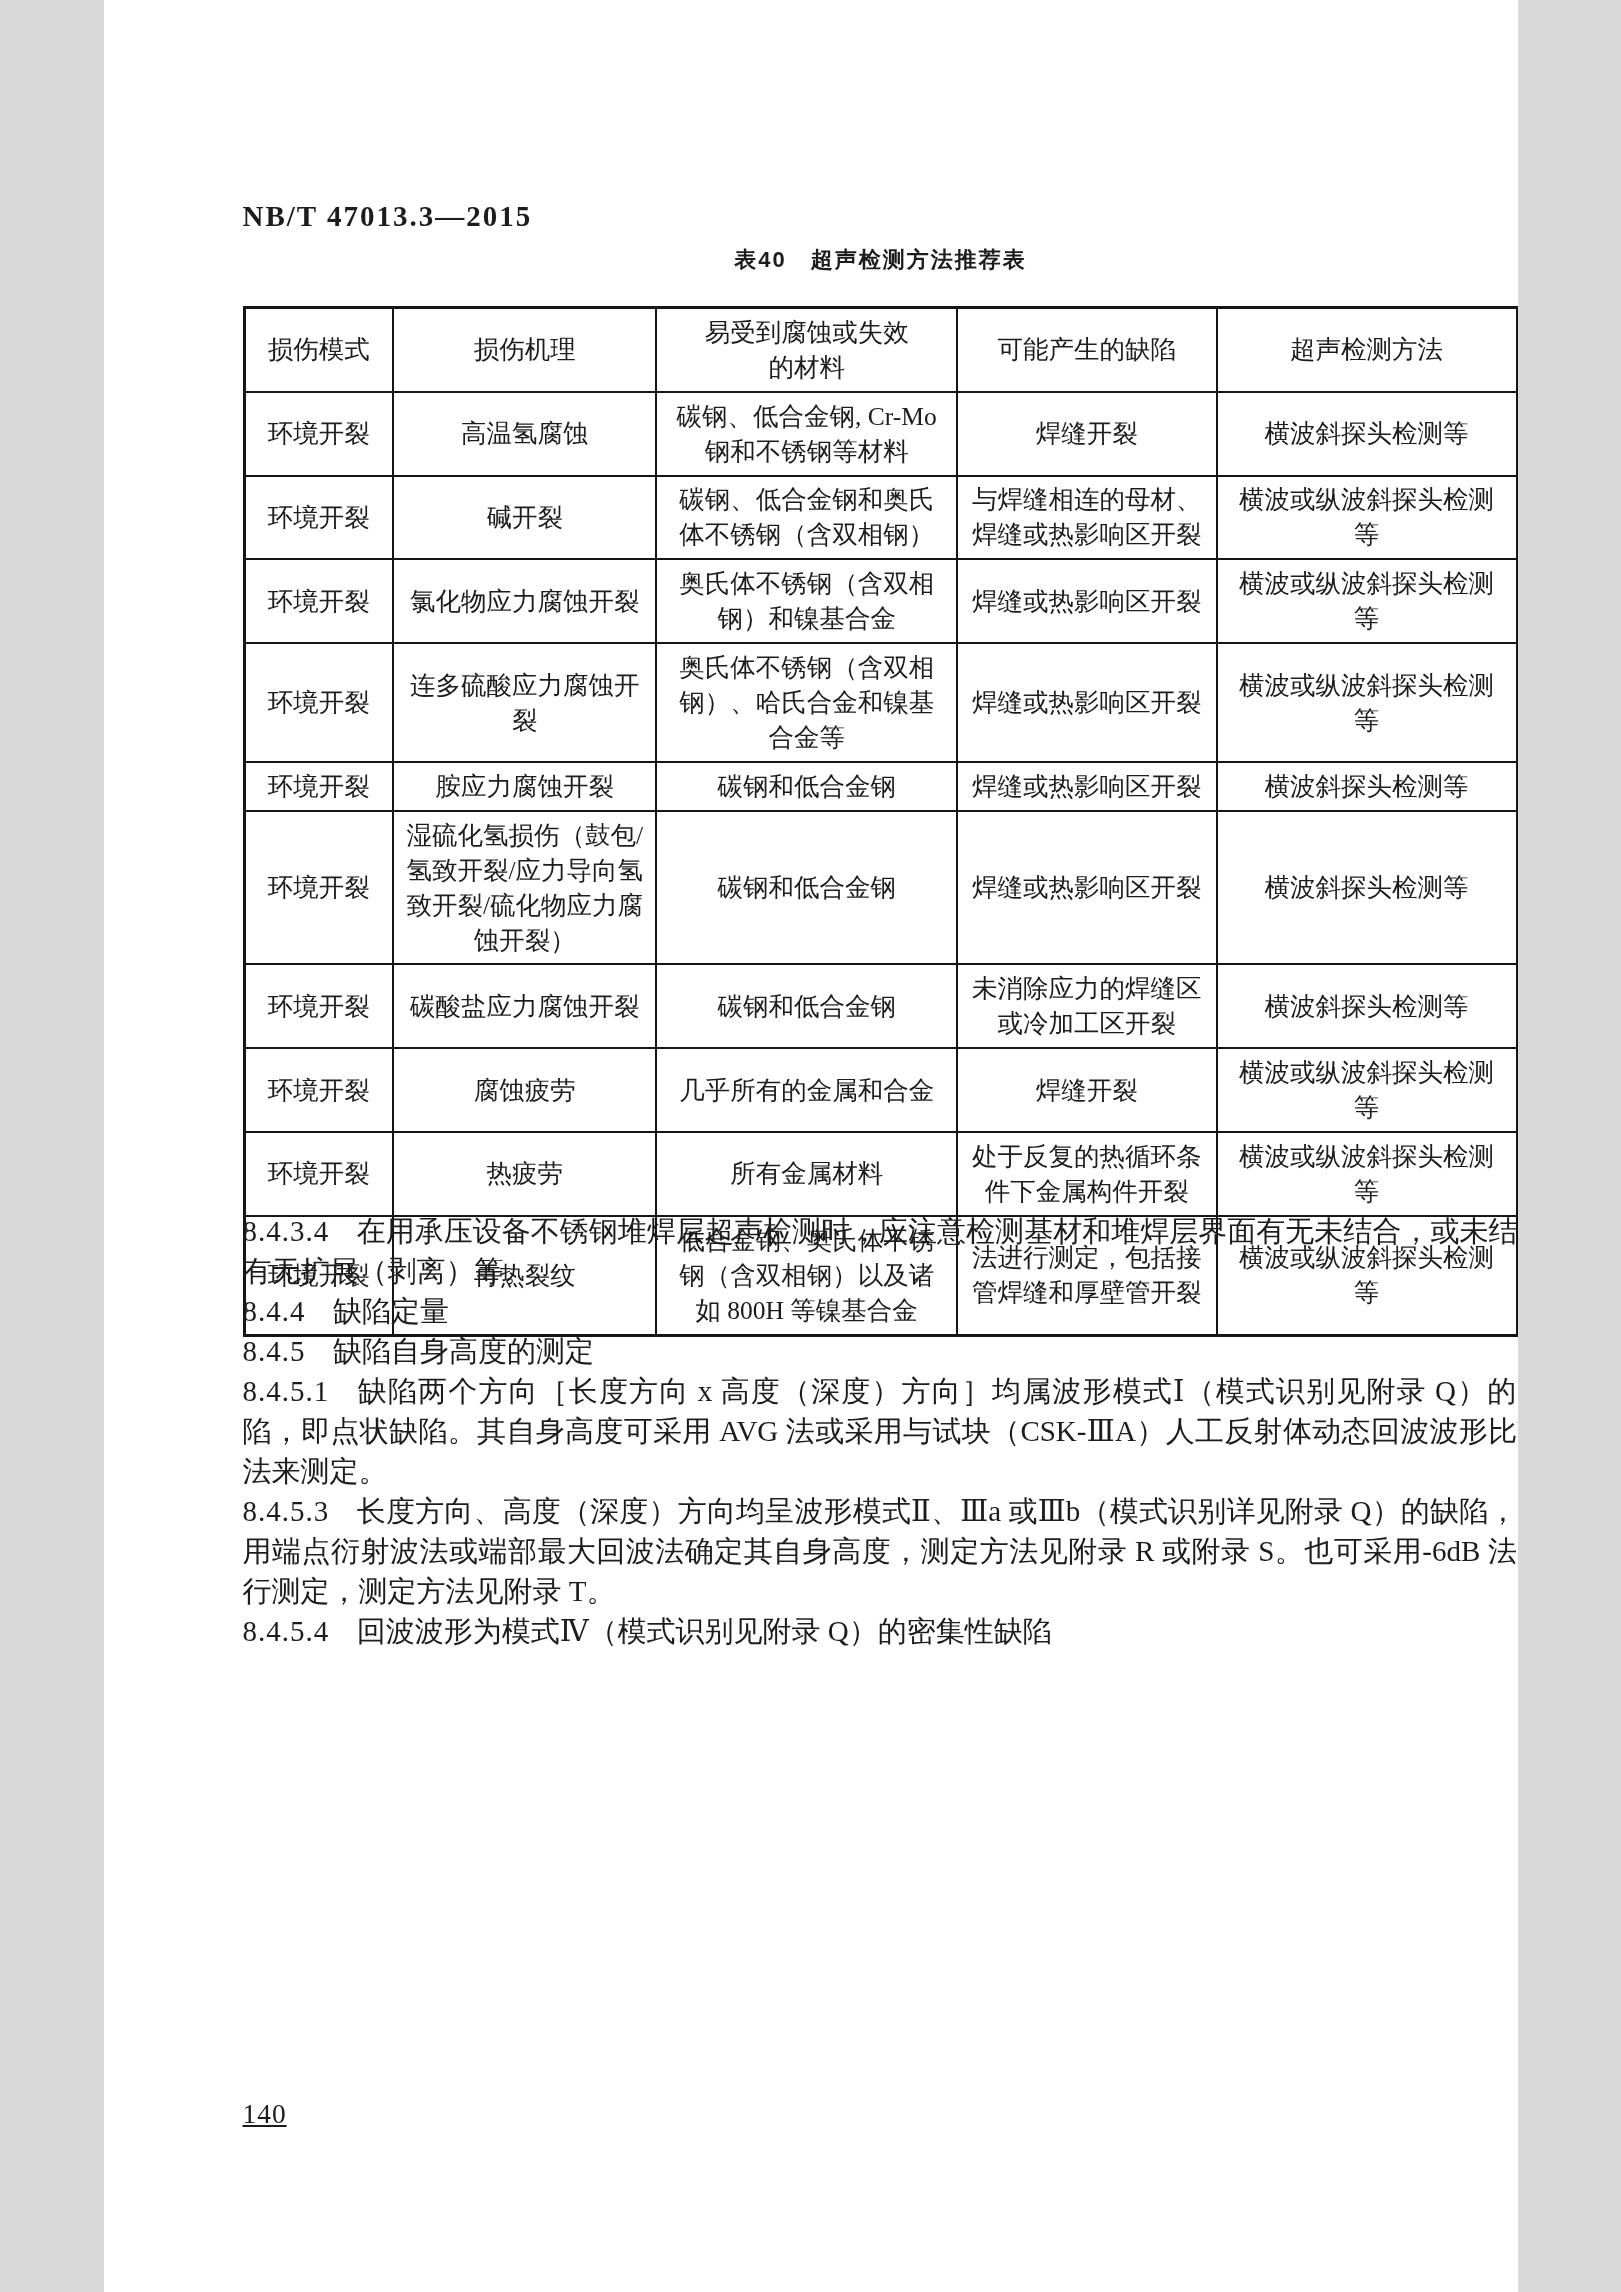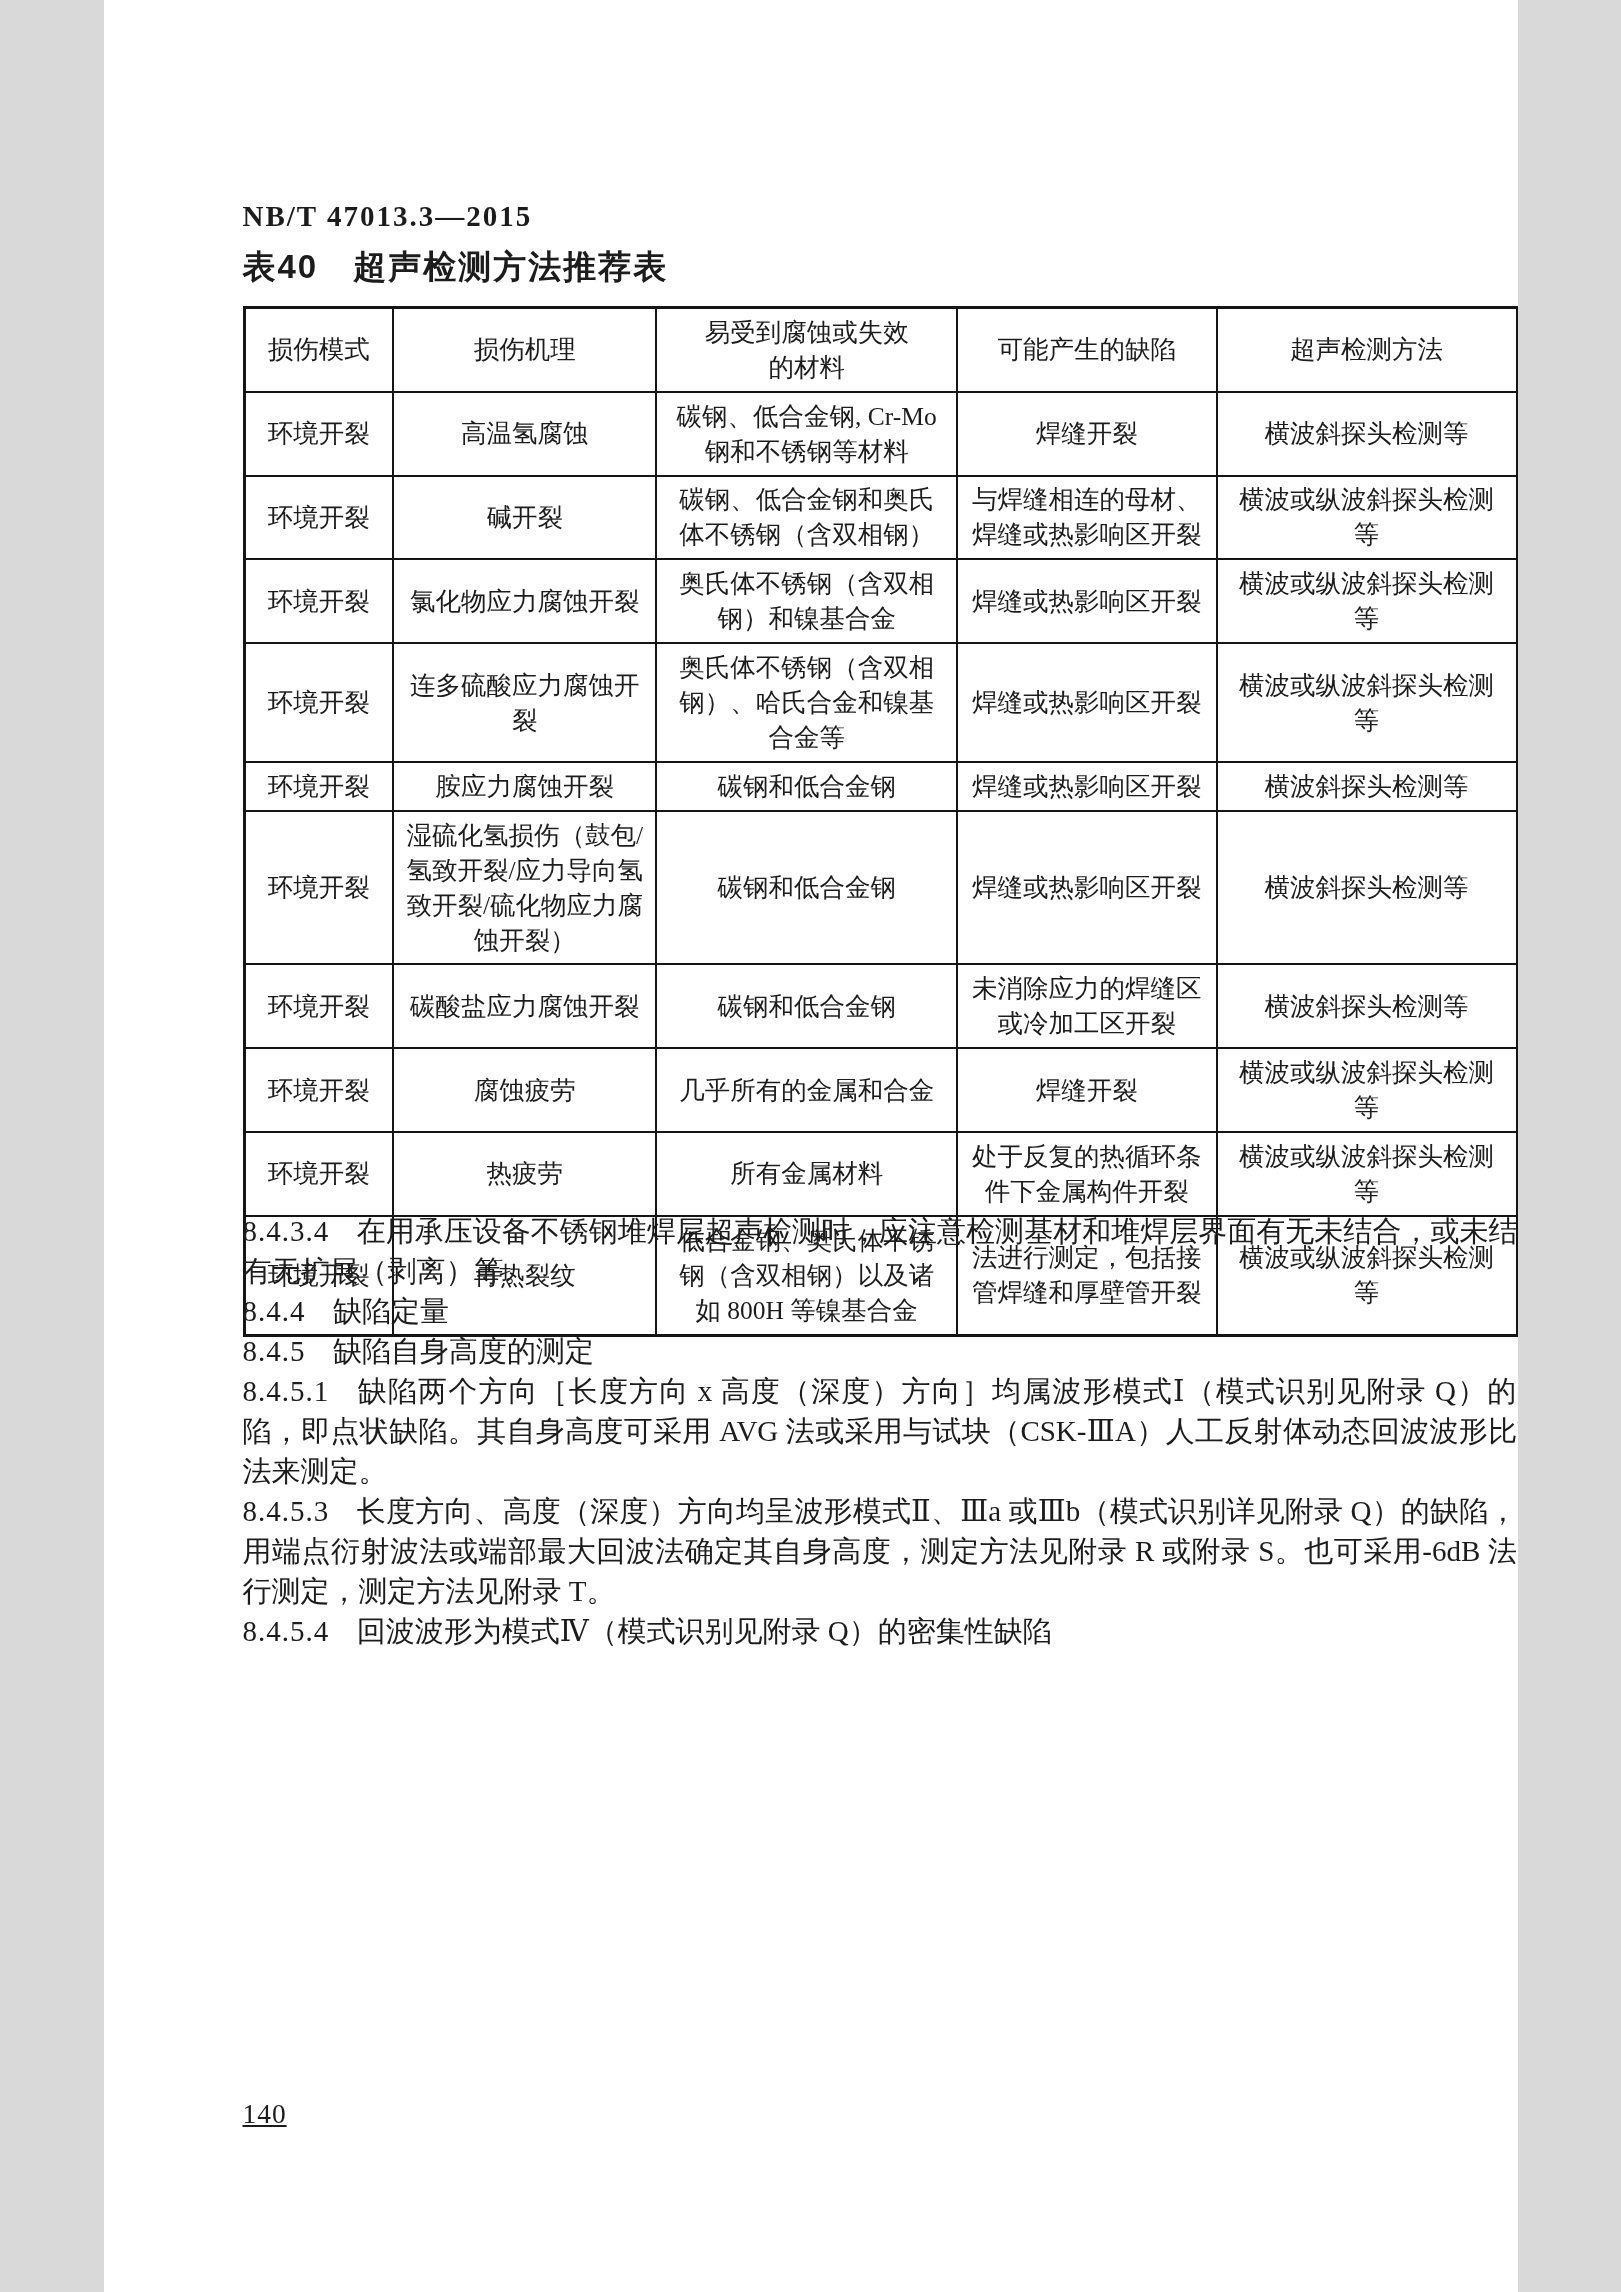--- a/index.html
+++ b/index.html
@@ -11,23 +11,23 @@
     color:#1c1c1c;
     font-family:"Liberation Serif","DejaVu Serif",serif;
     overflow:hidden;
   }
   .doc-header{
     position:absolute;left:139px;top:200px;
     font-size:29px;font-weight:bold;letter-spacing:2px;
   }
   .table-title{
     position:absolute;left:139px;top:245px;width:1276px;
-    text-align:left;
+    text-align:center;
     font-family:"Liberation Sans","DejaVu Sans",sans-serif;
-    font-size:33px;font-weight:bold;letter-spacing:2px;
+    font-size:22px;font-weight:bold;letter-spacing:2px;
   }
   table.rec-table{
     position:absolute;left:139px;top:306px;width:1276px;
     border-collapse:collapse;
     border:3.9px solid #151515;
     table-layout:fixed;
   }
   .rec-table th,.rec-table td{
     border:2px solid #151515;
     font-size:25.5px;line-height:35px;

